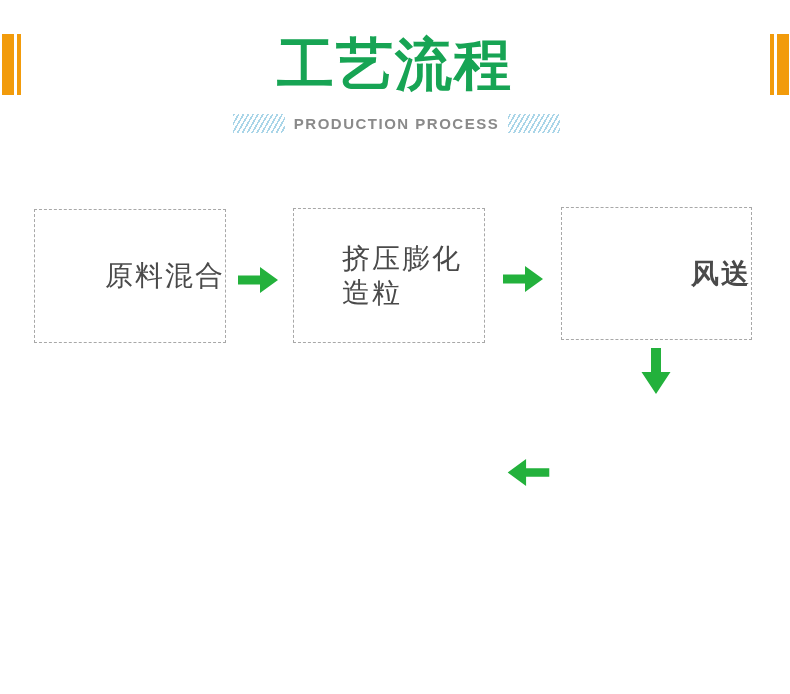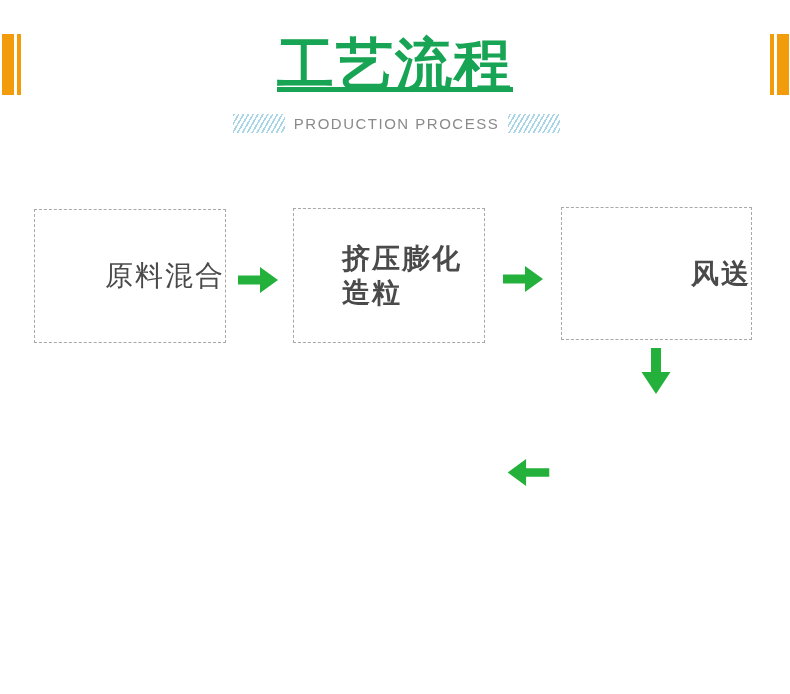--- a/index.html
+++ b/index.html
@@ -32,21 +32,20 @@
     position: absolute;
     top: 30px;
     left: 0;
     width: 790px;
     text-align: center;
     font-size: 57px;
     line-height: 68px;
     font-weight: 700;
     letter-spacing: 2px;
     color: #17A454;
-    text-decoration: underline;
   }
 
   .subtitle-band {
     position: absolute;
     top: 114px;
     left: 233px;
     width: 327px;
     height: 19px;
     background: repeating-linear-gradient(
       120deg,
@@ -54,21 +53,21 @@
       transparent 1.6px, transparent 4.2px
     );
     display: flex;
     align-items: center;
     justify-content: center;
   }
   .subtitle-text {
     background: #ffffff;
     padding: 2px 9px;
     font-size: 15px;
-    font-weight: 400;
+    font-weight: 700;
     letter-spacing: 1.5px;
     color: #8A8A8A;
     white-space: nowrap;
   }
 
   
   .flow-box {
     position: absolute;
     border: 1px dashed #A8A8A8;
     background: #ffffff;
@@ -77,21 +76,21 @@
     justify-content: flex-end;
   }
   .flow-box-label {
     font-size: 28px;
     line-height: 34px;
     color: #4A4A4A;
     letter-spacing: 2px;
     white-space: pre-line;
     text-align: center;
   }
-  .flow-box.align-left { justify-content: flex-start; font-weight: bold; }
+  .flow-box.align-left { justify-content: flex-start; }
   .flow-box.align-left .flow-box-label { text-align: left; padding-left: 48px; }
 
   #box-step-1 { left: 34px;  top: 209px; width: 190px; height: 132px; }
   #box-step-2 { left: 293px; top: 208px; width: 190px; height: 133px; }
   #box-step-3 { left: 561px; top: 207px; width: 189px; height: 131px; font-weight: bold; }
   #box-step-4 { left: 563px; top: 402px; width: 189px; height: 132px; }
   #box-step-5 { left: 303px; top: 405px; width: 189px; height: 132px; }
 
   .flow-arrow { position: absolute; }
   #arrow-1 { left: 238px; top: 266px; width: 40px; height: 28px; }

